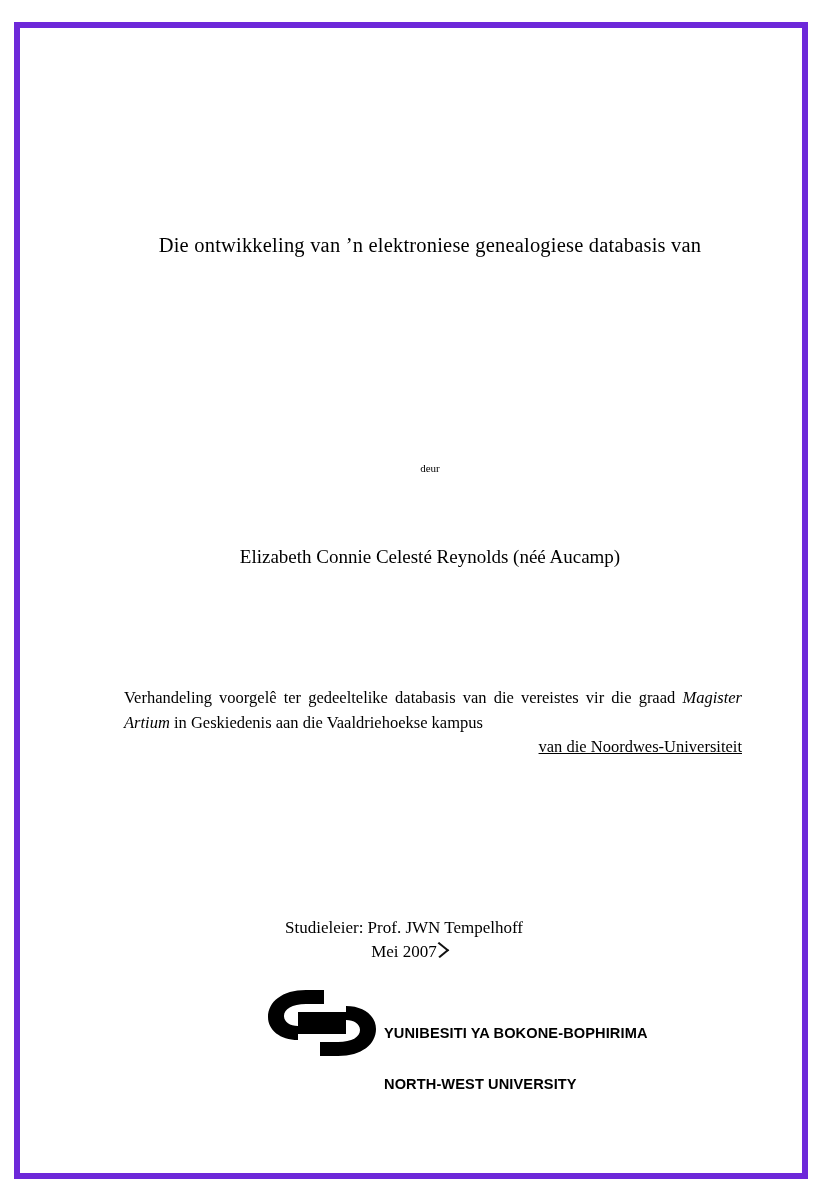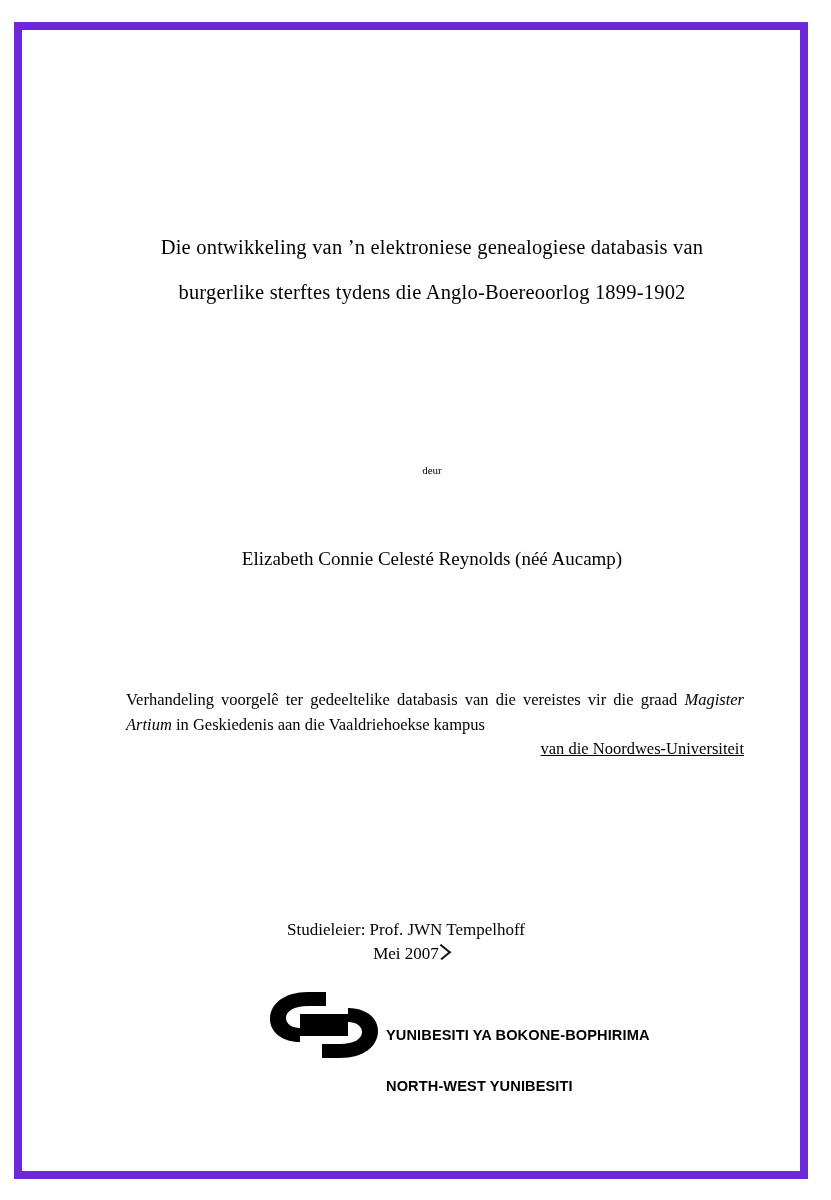--- a/index.html
+++ b/index.html
@@ -20,21 +20,21 @@
     height: 1200px;
     background: #ffffff;
   }
   
   .page-frame {
     position: absolute;
     left: 14px;
     top: 22px;
     width: 794px;
     height: 1157px;
-    border: 8px solid #6d28d9;
+    border: 6px solid #6d28d9;
     box-sizing: border-box;
     background: #ffffff;
   }
   .content {
     position: absolute;
     left: 90px;
     top: 0;
     width: 640px;
     height: 100%;
   }
@@ -137,21 +137,20 @@
 </style>
 </head>
 <body>
 
 <div class="page">
   <div class="page-frame">
     <div class="content">
 
       <div class="title-block">
         <span class="title-line">Die ontwikkeling van ’n elektroniese genealogiese databasis van</span>
-        <span class="title-line">burgerlike sterftes tydens die Anglo-Boereoorlog 1899-1902</span>
       </div>
 
       <div class="byword">deur</div>
 
       <div class="author">Elizabeth Connie Celesté Reynolds (néé Aucamp)</div>
 
       <div class="degree-statement">
         <span>Verhandeling voorgelê ter gedeeltelike databasis van die vereistes vir die</span>
         <span>graad </span><em>Magister Artium</em><span> in Geskiedenis aan die Vaaldriehoekse kampus</span>
         <div class="last-line">van die Noordwes-Universiteit</div>
@@ -168,19 +167,19 @@
       <div class="logo-block">
         <div class="logo-mark">
           <svg width="112" height="70" viewBox="0 0 112 70" xmlns="http://www.w3.org/2000/svg" aria-hidden="true">
             <path d="M40 2 C16 2 2 14 2 29 C2 42 14 52 32 52 L32 38 C24 38 18 34 18 28 C18 21 26 16 40 16 L58 16 L58 2 Z" fill="#000000"></path>
             <path d="M72 68 C96 68 110 56 110 41 C110 28 98 18 80 18 L80 32 C88 32 94 36 94 42 C94 49 86 54 72 54 L54 54 L54 68 Z" fill="#000000"></path>
             <rect x="32" y="24" width="48" height="22" fill="#000000"></rect>
           </svg>
         </div>
         <div class="logo-text">
           <span>YUNIBESITI YA BOKONE-BOPHIRIMA</span>
-          <span>NORTH-WEST YUNIBESITI</span>
+          <span>NORTH-WEST UNIVERSITY</span>
         </div>
       </div>
 
     </div>
   </div>
 </div>
 
 </body></html>

